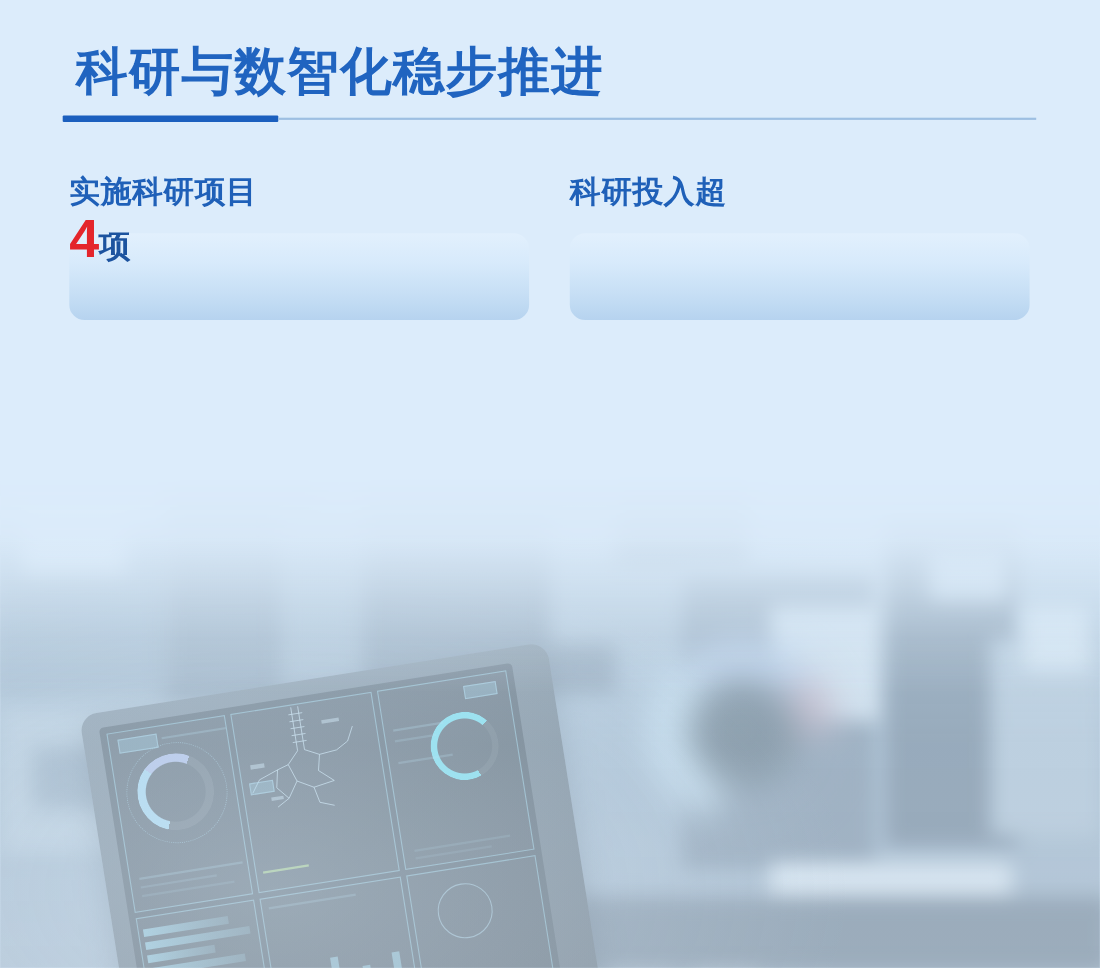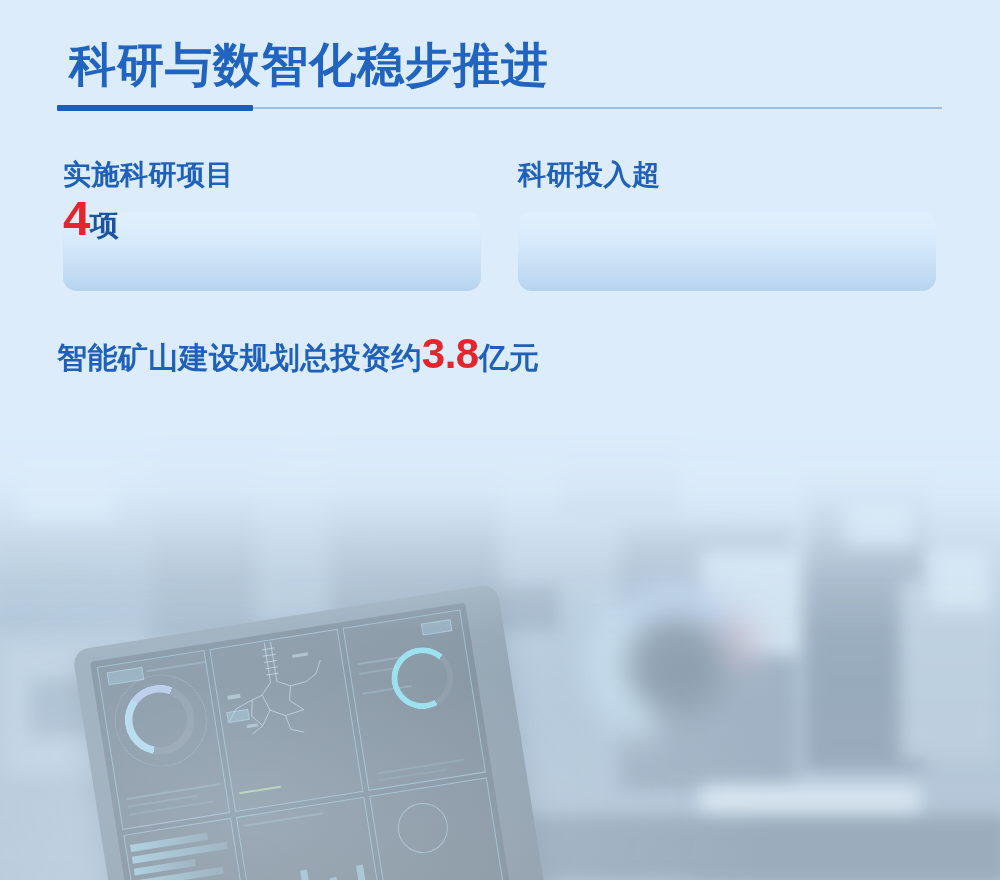--- a/index.html
+++ b/index.html
@@ -408,18 +408,15 @@
     </div>
 
     <div class="stat-card">
       <div class="stat-block">
         <div class="stat-label">科研投入超</div>
       </div>
     </div>
 
   </div>
 
-  <div class="highlight">
-    <span class="hl-text">智能矿山建设规划总投资约</span><span class="hl-number">3.8</span><span class="hl-text">亿元</span>
-  </div>
 
 
 </div>
 
 </body></html>

